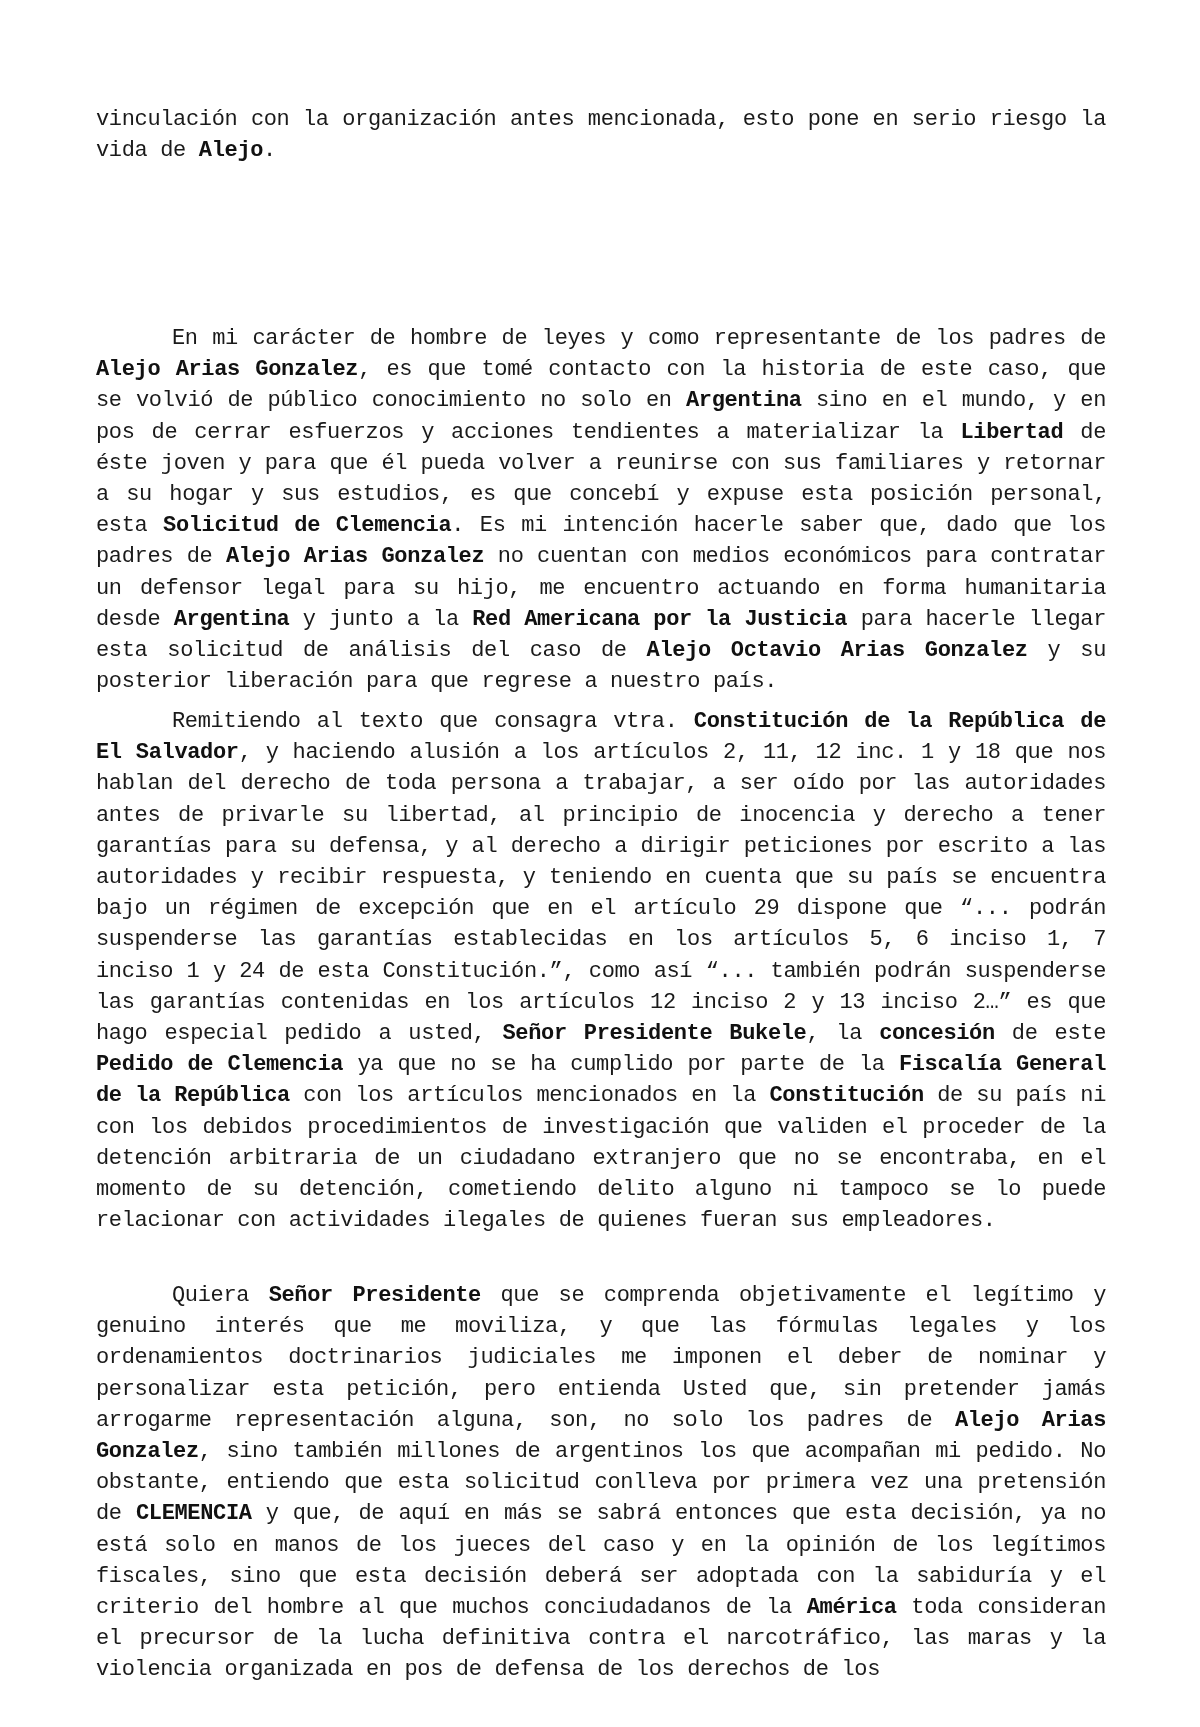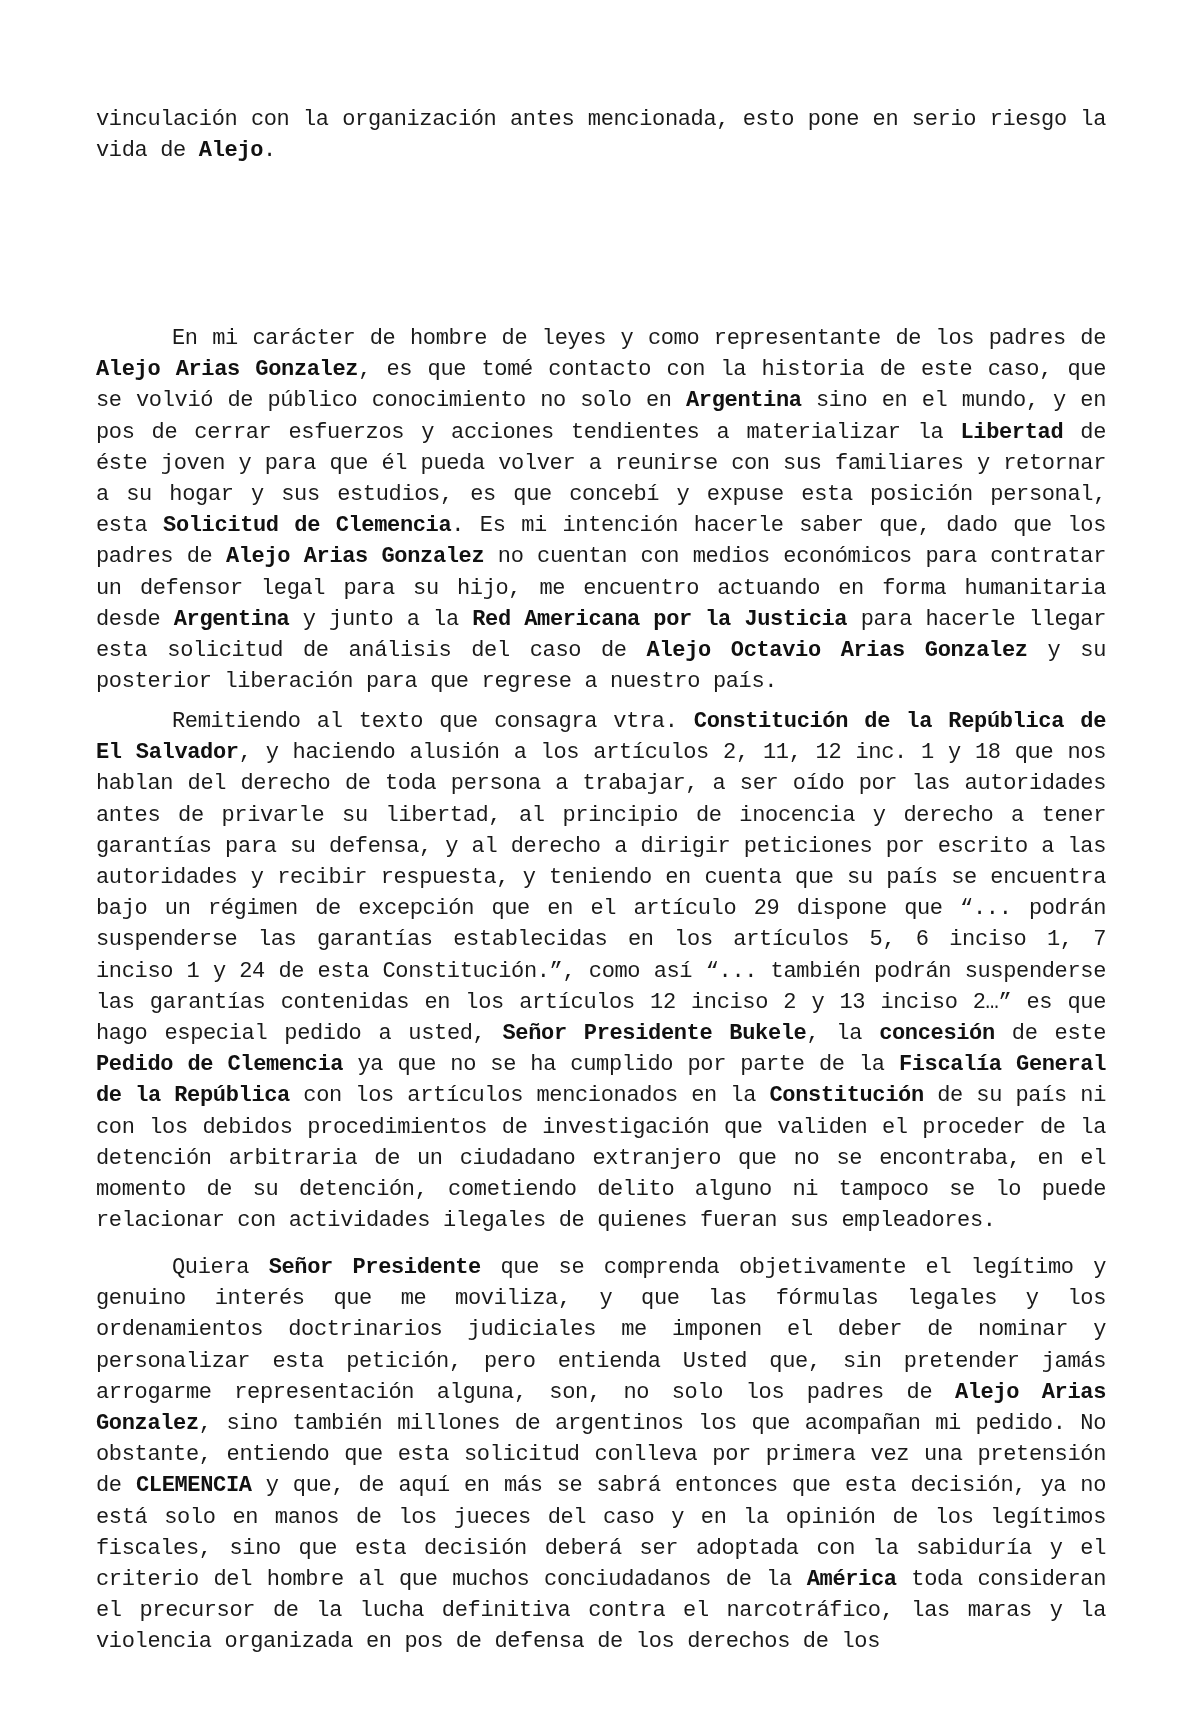--- a/index.html
+++ b/index.html
@@ -39,21 +39,21 @@
     .para.indent {
       text-indent: 76px;
     }
     .para b {
       font-weight: bold;
       color: #111111;
     }
     #p0 { top: 104px; }
     #p1 { top: 282px; margin-top: 41px; }
     #p2 { top: 706px; }
-    #p3 { top: 1252px; }
+    #p3 { top: 1280px; }
   </style>
 </head>
 <body>
 
 <div class="page">
   <p class="para" id="p0"><span>vinculación con la organización antes mencionada, esto pone en serio riesgo la vida de </span><b>Alejo</b><span>.</span></p>
   <p class="para indent" id="p1"><span>En mi carácter de hombre de leyes y como representante de los padres de </span><b>Alejo Arias Gonzalez</b><span>, es que tomé contacto con la historia de este caso, que se volvió de público conocimiento no solo en </span><b>Argentina</b><span> sino en el mundo, y en pos de cerrar esfuerzos y acciones tendientes a materializar la </span><b>Libertad</b><span> de éste joven y para que él pueda volver a reunirse con sus familiares y retornar a su hogar y sus estudios, es que concebí y expuse esta posición personal, esta </span><b>Solicitud de Clemencia</b><span>. Es mi intención hacerle saber que, dado que los padres de </span><b>Alejo Arias Gonzalez</b><span> no cuentan con medios económicos para contratar un defensor legal para su hijo, me encuentro actuando en forma humanitaria desde </span><b>Argentina</b><span> y junto a la </span><b>Red Americana por la Justicia</b><span> para hacerle llegar esta solicitud de análisis del caso de </span><b>Alejo Octavio Arias Gonzalez</b><span> y su posterior liberación para que regrese a nuestro país.</span></p>
   <p class="para indent" id="p2"><span>Remitiendo al texto que consagra vtra. </span><b>Constitución de la República de El Salvador</b><span>, y haciendo alusión a los artículos 2, 11, 12 inc. 1 y 18 que nos hablan del derecho de toda persona a trabajar, a ser oído por las autoridades antes de privarle su libertad, al principio de inocencia y derecho a tener garantías para su defensa, y al derecho a dirigir peticiones por escrito a las autoridades y recibir respuesta, y teniendo en cuenta que su país se encuentra bajo un régimen de excepción que en el artículo 29 dispone que “... podrán  suspenderse  las  garantías establecidas en los artículos 5, 6 inciso 1, 7 inciso 1 y 24 de esta Constitución.”, como así “... también podrán suspenderse las garantías contenidas en los artículos 12 inciso 2 y 13 inciso 2…” es que hago especial pedido a usted, </span><b>Señor Presidente Bukele</b><span>, la </span><b>concesión</b><span> de este </span><b>Pedido de Clemencia</b><span> ya que no se ha cumplido por parte de la </span><b>Fiscalía General de la República</b><span> con los artículos mencionados en la </span><b>Constitución</b><span> de su país ni con los debidos procedimientos de investigación que validen el proceder de la detención arbitraria de un ciudadano extranjero que no se encontraba, en el momento de su detención, cometiendo delito alguno ni tampoco se lo puede relacionar con actividades ilegales de quienes fueran sus empleadores.</span></p>
   <p class="para indent" id="p3"><span>Quiera </span><b>Señor Presidente</b><span> que se comprenda objetivamente el legítimo y genuino interés que me moviliza, y que las fórmulas legales y los ordenamientos doctrinarios judiciales me imponen el deber de nominar y personalizar esta petición, pero entienda Usted que, sin pretender jamás arrogarme representación alguna, son, no solo los padres de </span><b>Alejo Arias Gonzalez</b><span>, sino también millones de argentinos los que acompañan mi pedido. No obstante, entiendo que esta solicitud conlleva por primera vez una pretensión de </span><b>CLEMENCIA</b><span> y que, de aquí en más se sabrá entonces que esta decisión, ya no está solo en manos de los jueces del caso y en la opinión de los legítimos fiscales, sino que esta decisión deberá ser adoptada con la sabiduría y el criterio del hombre al que muchos conciudadanos de la </span><b>América</b><span> toda consideran el precursor de la lucha definitiva contra el narcotráfico, las maras y la violencia organizada en pos de defensa de los derechos de los</span></p>
 </div>

